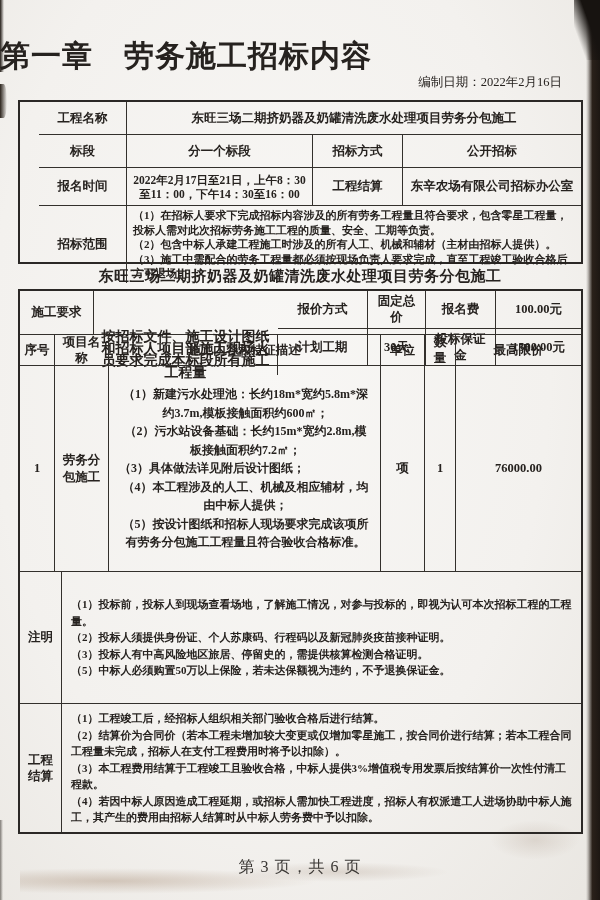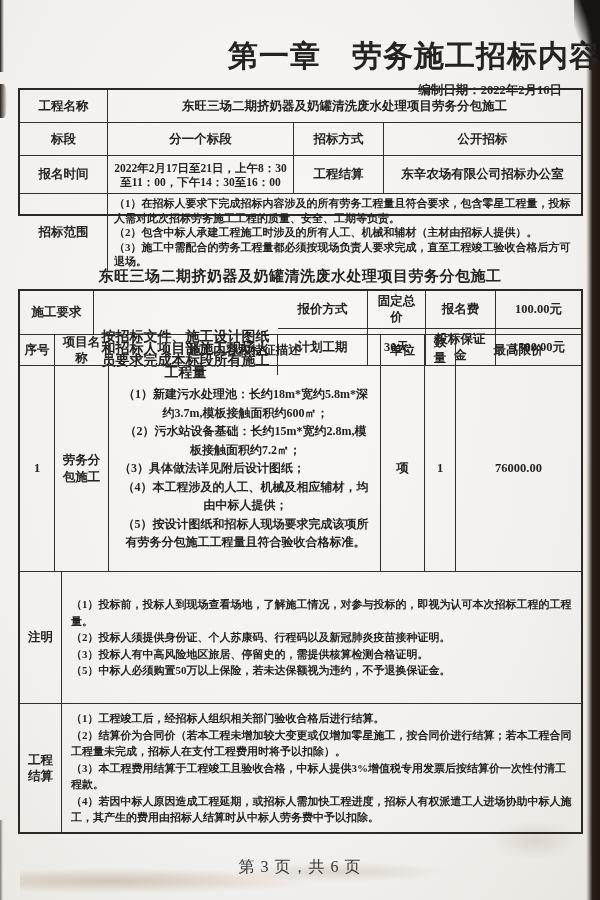--- a/index.html
+++ b/index.html
@@ -23,40 +23,40 @@
   .edge-left-bottom{position:absolute;bottom:0;left:0;width:3px;height:80px;background:linear-gradient(to right,#35302b,rgba(53,48,43,0));opacity:.6;}
   .smudge1{position:absolute;left:20px;bottom:6px;width:300px;height:26px;
     background:radial-gradient(ellipse at 30% 50%,rgba(140,105,75,.30),rgba(140,105,75,0) 70%);}
   .smudge2{position:absolute;left:230px;bottom:18px;width:220px;height:20px;
     background:radial-gradient(ellipse at 50% 50%,rgba(125,95,70,.18),rgba(125,95,70,0) 70%);}
   .smudge3{position:absolute;right:20px;bottom:40px;width:90px;height:40px;
     background:radial-gradient(ellipse at 50% 50%,rgba(120,90,65,.15),rgba(120,90,65,0) 70%);}
 
   
   .title{position:absolute;top:36px;left:0;width:600px;margin:0;
-    text-align:right;font-size:30px;font-weight:700;letter-spacing:1px;}
-  .date-line{position:absolute;top:82px;right:38px;font-size:12.5px;font-weight:700;}
+    text-align:left;font-size:30px;font-weight:700;letter-spacing:1px;}
+  .date-line{position:absolute;top:74px;right:38px;font-size:12.5px;font-weight:400;}
   .subtitle{position:absolute;top:267px;left:0;width:600px;text-align:center;
     font-size:15px;font-weight:700;letter-spacing:.5px;}
   .footer{position:absolute;top:857px;left:0;width:600px;text-align:center;
     font-size:16px;letter-spacing:1px;color:#3a3734;}
 
   
   .cell{display:flex;align-items:center;justify-content:center;text-align:center;
     box-sizing:border-box;padding:2px 4px;font-weight:700;font-size:12.5px;line-height:1.3;}
   .br{border-right:1.5px solid #33302c;}
   .bb{border-bottom:1.5px solid #33302c;}
   .para-cell{flex-direction:column;align-items:flex-start;justify-content:center;
     text-align:left;font-weight:600;}
 
   
-  .t1{position:absolute;left:18px;top:88px;width:565px;height:128px;
+  .t1{position:absolute;left:18px;top:100px;width:565px;height:164px;
     border:2px solid #2b2826;box-sizing:border-box;
     display:grid;grid-template-columns:88px 186px 90px 1fr;
-    grid-template-rows:33px 33px 38px 1fr;}
+    grid-template-rows:33px 33px 38px 1fr;padding-left:19px;}
   .span3{grid-column:2 / 5;}
   .t1 .scope-text{font-size:11px;line-height:14.5px;padding:2px 6px;}
   .t1 .scope-text p{margin:0;}
   .time-cell{font-size:11.5px;line-height:14px;}
 
   
   .t2{position:absolute;left:18px;top:289px;width:565px;height:545px;
     border:2px solid #2b2826;box-sizing:border-box;display:flex;flex-direction:column;}
   .row{display:flex;box-sizing:border-box;}
   .rA{height:44px;}

